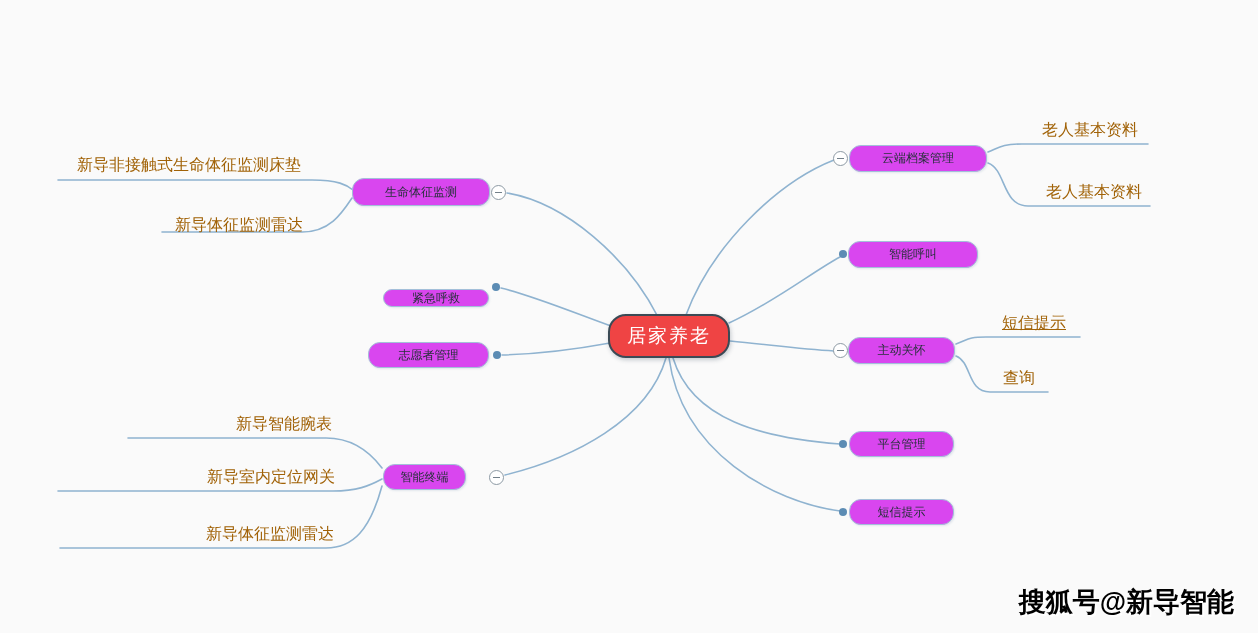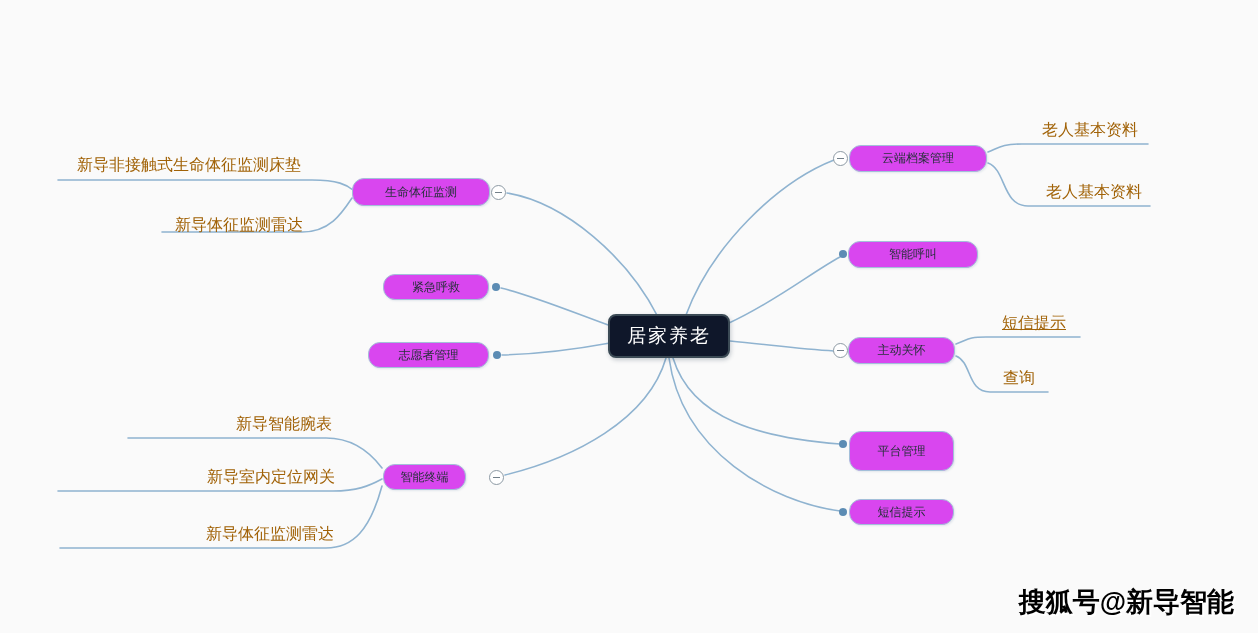--- a/index.html
+++ b/index.html
@@ -28,23 +28,23 @@
     border:1.6px solid #a3bfd9;
     background:#d946ef;
     border-radius:12px;
     display:flex;align-items:center;justify-content:center;
     font-size:12px;color:#26303a;
     white-space:nowrap;
     box-shadow:1px 1px 2px rgba(120,150,180,.18);
     cursor:default;
   }
   .root{
-    background:#0f172a;
+    background:#ef4444;
     border:2.5px solid #3b4a55;
-    border-radius:8px;
+    border-radius:18px;
     color:#ffffff;
     font-size:19px;
     letter-spacing:2px;
     box-shadow:1px 2px 4px rgba(40,60,80,.25);
   }
   .leaf{
     position:absolute;
     transform:translateX(-50%);
     font-size:16px;color:#a16207;
     white-space:nowrap;
@@ -106,28 +106,28 @@
     <path d="M 988 152 C 1000 147 1002 144 1022 144 L 1148 144"></path>
     <path d="M 988 163 C 1006 169 1002 206 1028 206 L 1150 206"></path>
 
     <path d="M 956 344 C 968 340 967 337 986 337 L 1080 337"></path>
     <path d="M 956 356 C 972 362 967 392 990 392 L 1048 392"></path>
   </svg>
 
   <div class="node root" style="left:608px;top:314px;width:122px;height:44px;">居家养老</div>
 
   <div class="node" style="left:352px;top:178px;width:138px;height:28px;">生命体征监测</div>
-  <div class="node" style="left:383px;top:274px;width:106px;height:26px;">紧急呼救</div>
+  <div class="node" style="left:383px;top:289px;width:106px;height:18px;">紧急呼救</div>
   <div class="node" style="left:368px;top:342px;width:121px;height:26px;">志愿者管理</div>
   <div class="node" style="left:383px;top:464px;width:83px;height:26px;">智能终端</div>
 
   <div class="node" style="left:849px;top:145px;width:138px;height:27px;">云端档案管理</div>
   <div class="node" style="left:848px;top:241px;width:130px;height:27px;">智能呼叫</div>
   <div class="node" style="left:848px;top:337px;width:107px;height:27px;">主动关怀</div>
-  <div class="node" style="left:849px;top:431px;width:105px;height:40px;">平台管理</div>
+  <div class="node" style="left:849px;top:431px;width:105px;height:26px;">平台管理</div>
   <div class="node" style="left:849px;top:499px;width:105px;height:26px;">短信提示</div>
 
   <div class="leaf" style="left:189px;top:155px;">新导非接触式生命体征监测床垫</div>
   <div class="leaf" style="left:239px;top:208px;margin-top:7px;">新导体征监测雷达</div>
   <div class="leaf" style="left:284px;top:414px;">新导智能腕表</div>
   <div class="leaf" style="left:271px;top:467px;">新导室内定位网关</div>
   <div class="leaf" style="left:270px;top:524px;">新导体征监测雷达</div>
   <div class="leaf" style="left:1090px;top:120px;">老人基本资料</div>
   <div class="leaf" style="left:1094px;top:182px;">老人基本资料</div>
   <div class="leaf" style="left:1034px;top:313px;text-decoration:underline;">短信提示</div>

